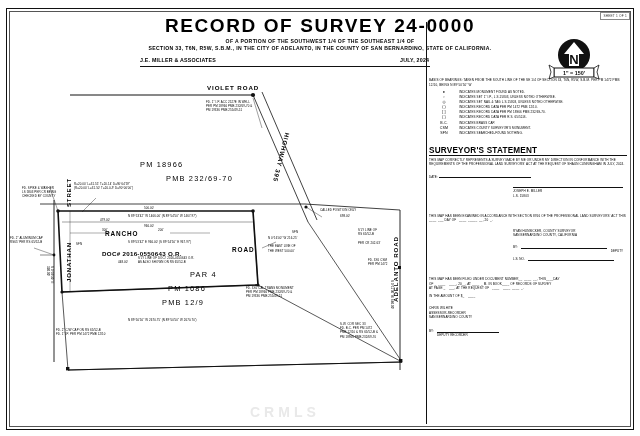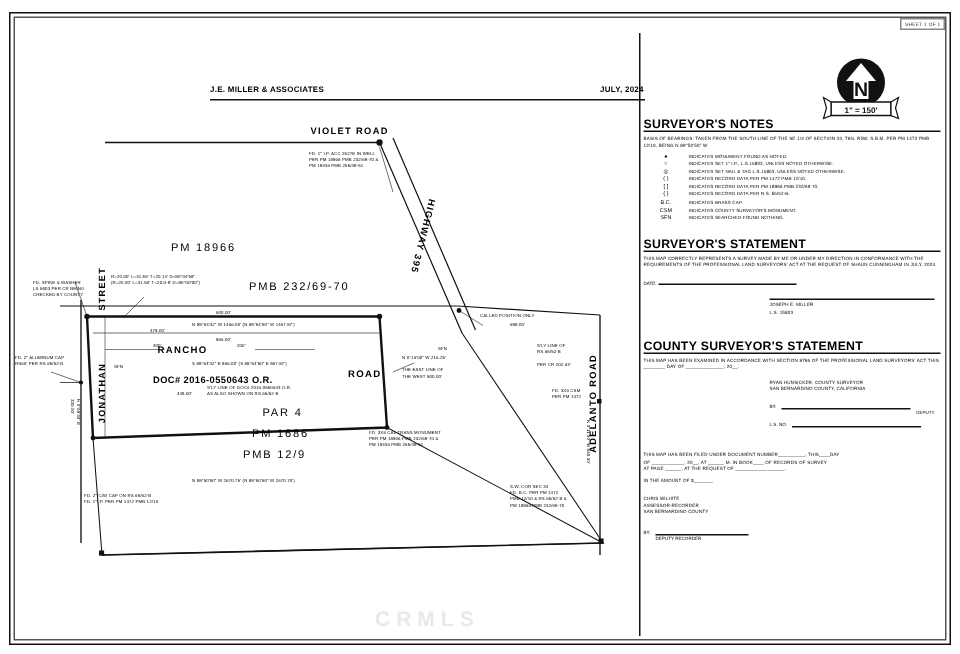--- a/index.html
+++ b/index.html
@@ -51,20 +51,25 @@
 </style>
 </head>
 <body>
 
 <div id="sheet">
 
   <div class="border-outer"></div>
   <div class="border-inner"></div>
   <div class="sheetno">SHEET 1 OF 1</div>
 
+  <div class="title-wrap">
+    <div class="t-main">RECORD OF SURVEY 24-0000</div>
+    <div class="t-sub1">OF A PORTION OF THE SOUTHWEST 1/4 OF THE SOUTHEAST 1/4 OF</div>
+    <div class="t-sub2">SECTION 33, T6N, R5W, S.B.M., IN THE CITY OF ADELANTO, IN THE COUNTY OF SAN BERNARDINO, STATE OF CALIFORNIA.</div>
+  </div>
   <div class="t-firm">J.E. MILLER &amp; ASSOCIATES</div>
   <div class="t-date">JULY, 2024</div>
   <div class="t-rule"></div>
 
   <div class="north">
     <svg width="52" height="46" viewBox="0 0 52 46">
       <circle cx="26" cy="19" r="16" fill="#111"></circle>
       <path d="M26 6 L36 18 L31 18 L31 30 L21 30 L21 18 L16 18 Z" fill="#fff"></path>
       <text x="26" y="28" font-family="Liberation Sans, sans-serif" font-size="13" font-weight="bold" fill="#111" text-anchor="middle">N</text>
       <path d="M6 32 L46 32 L46 41 L6 41 Z" fill="#fff" stroke="#111" stroke-width="1"></path>
@@ -72,21 +77,20 @@
       <path d="M46 32 L51 29 L49 36 L51 43 L46 41 Z" fill="#fff" stroke="#111" stroke-width=".8"></path>
       <text x="26" y="39" font-family="Liberation Sans, sans-serif" font-size="5.4" font-weight="bold" fill="#111" text-anchor="middle">1" = 150'</text>
     </svg>
   </div>
 
   <div class="vline"></div>
 
   <div class="rpanel">
 
     <div class="blk">
-      <span class="blk-h">SURVEYOR'S NOTES</span>
       <p class="blk-p">BASIS OF BEARINGS: TAKEN FROM THE SOUTH LINE OF THE SE 1/4 OF SECTION 33, T6N, R5W, S.B.M. PER PM 1472 PMB 12/10, BEING N 89°50'50" W</p>
       <table class="leg">
         <tbody>
             <tr>
               <td class="sym">●</td>
               <td>INDICATES MONUMENT FOUND AS NOTED.</td>
             </tr>
         <tr>
               <td class="sym">○</td>
               <td>INDICATES SET 1" I.P., L.S.15803, UNLESS NOTED OTHERWISE.</td>
@@ -131,21 +135,20 @@
         <span class="ul" style="width:92px;"></span>
       </div>
       <div class="sigbox">
         <div class="rule"></div>
         <div class="nm">JOSEPH E. MILLER</div>
         <div class="nm">L.S. 15803</div>
       </div>
     </div>
 
     <div class="blk" style="margin-top:15px;">
-      <span class="blk-h">COUNTY SURVEYOR'S STATEMENT</span>
       <p class="blk-p">THIS MAP HAS BEEN EXAMINED IN ACCORDANCE WITH SECTION 8766 OF THE PROFESSIONAL LAND SURVEYORS' ACT THIS ________ DAY OF ______________, 20__.</p>
       <div class="addr">
         <div>RYAN HUNSICKER, COUNTY SURVEYOR</div>
         <div>SAN BERNARDINO COUNTY, CALIFORNIA</div>
       </div>
       <div class="byline">
         <span>BY:</span><span class="rule"></span>
         <span class="dep">DEPUTY</span>
       </div>
       <div class="byline" style="margin-top:4px;">
@@ -220,24 +223,24 @@
     </svg>
 
     <div class="mlbl" style="left:197px;top:14px;font-size:6.2px;">VIOLET ROAD</div>
     <div class="mlbl" style="left:95px;top:160px;font-size:6.4px;">RANCHO</div>
     <div class="mlbl" style="left:222px;top:176px;font-size:6.4px;">ROAD</div>
     <div class="mlbl rot90" style="left:268px;top:62px;font-size:6.2px;transform:rotate(14deg);">HIGHWAY 395</div>
     <div class="mlbl rot90" style="left:56px;top:172px;font-size:6.0px;transform:rotate(180deg);">JONATHAN</div>
     <div class="mlbl rot90" style="left:56px;top:108px;font-size:6.0px;transform:rotate(180deg);">STREET</div>
     <div class="mlbl rot90" style="left:382px;top:166px;font-size:6.2px;transform:rotate(180deg);">ADELANTO ROAD</div>
 
-    <div class="pm-hdr" style="left:104px;top:90px;">PM 18966</div>
-    <div class="pm-hdr" style="left:108px;top:116px;padding-left:48px;">PMB 232/69-70</div>
+    <div class="pm-hdr" style="left:130px;top:90px;">PM 18966</div>
+    <div class="pm-hdr" style="left:108px;top:104px;padding-left:48px;">PMB 232/69-70</div>
     <div class="doc" style="left:92px;top:180px;">DOC# 2016-0550643 O.R.</div>
-    <div class="par-hdr" style="left:165px;top:200px;text-align:right;">PAR 4</div>
+    <div class="par-hdr" style="left:180px;top:200px;text-align:right;">PAR 4</div>
     <div class="par-hdr" style="left:158px;top:214px;">PM 1686</div>
     <div class="par-hdr" style="left:152px;top:228px;">PMB 12/9</div>
 
     <div class="mtxt" style="left:196px;top:30px;">FD. 1" I.P. ACC 2527E IN WELL
 PER PM 18966 PMB 232/69-70 &amp;
 PM 19336 PMB 255/49-51</div>
     <div class="mtxt" style="left:64px;top:112px;">R=20.00' L=31.55' T=20.14' D=90°04'59"
 (R=20.00' L=31.50' T=20.0-9' D=90°00'00")</div>
     <div class="mtxt" style="left:12px;top:116px;">FD. SPIKE &amp; WASHER
 LS 5803 PER CR BEING

